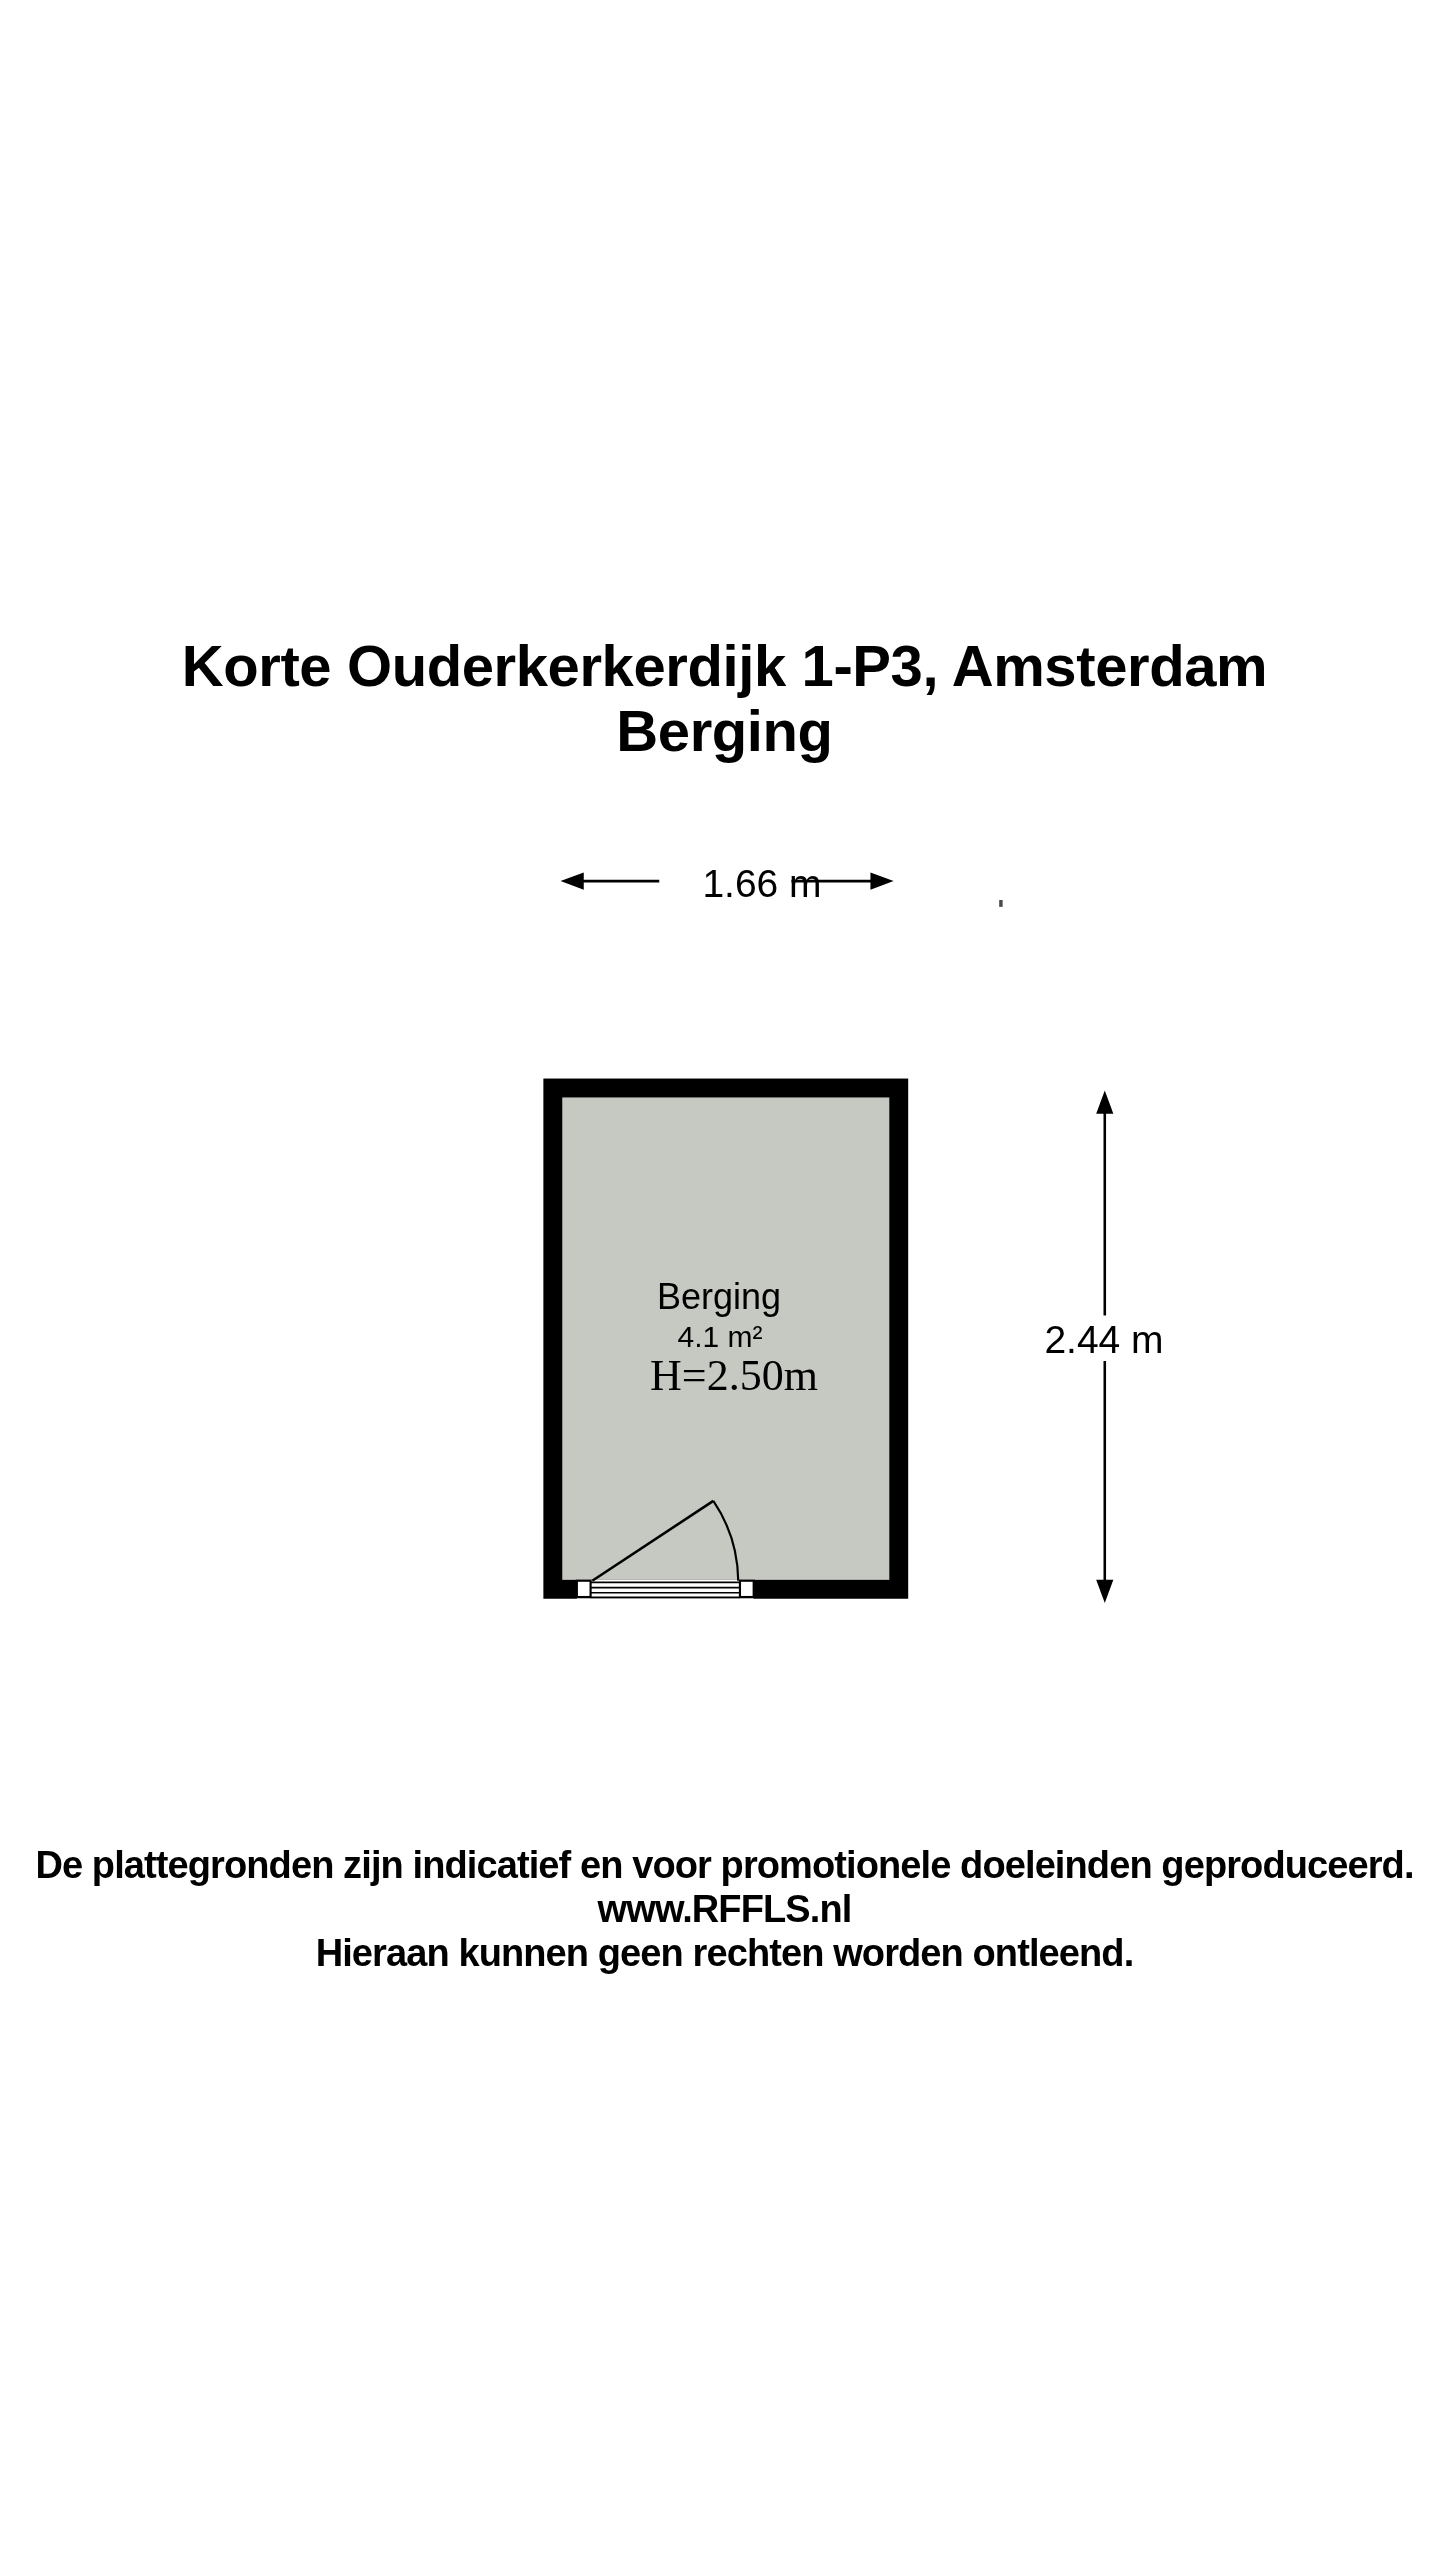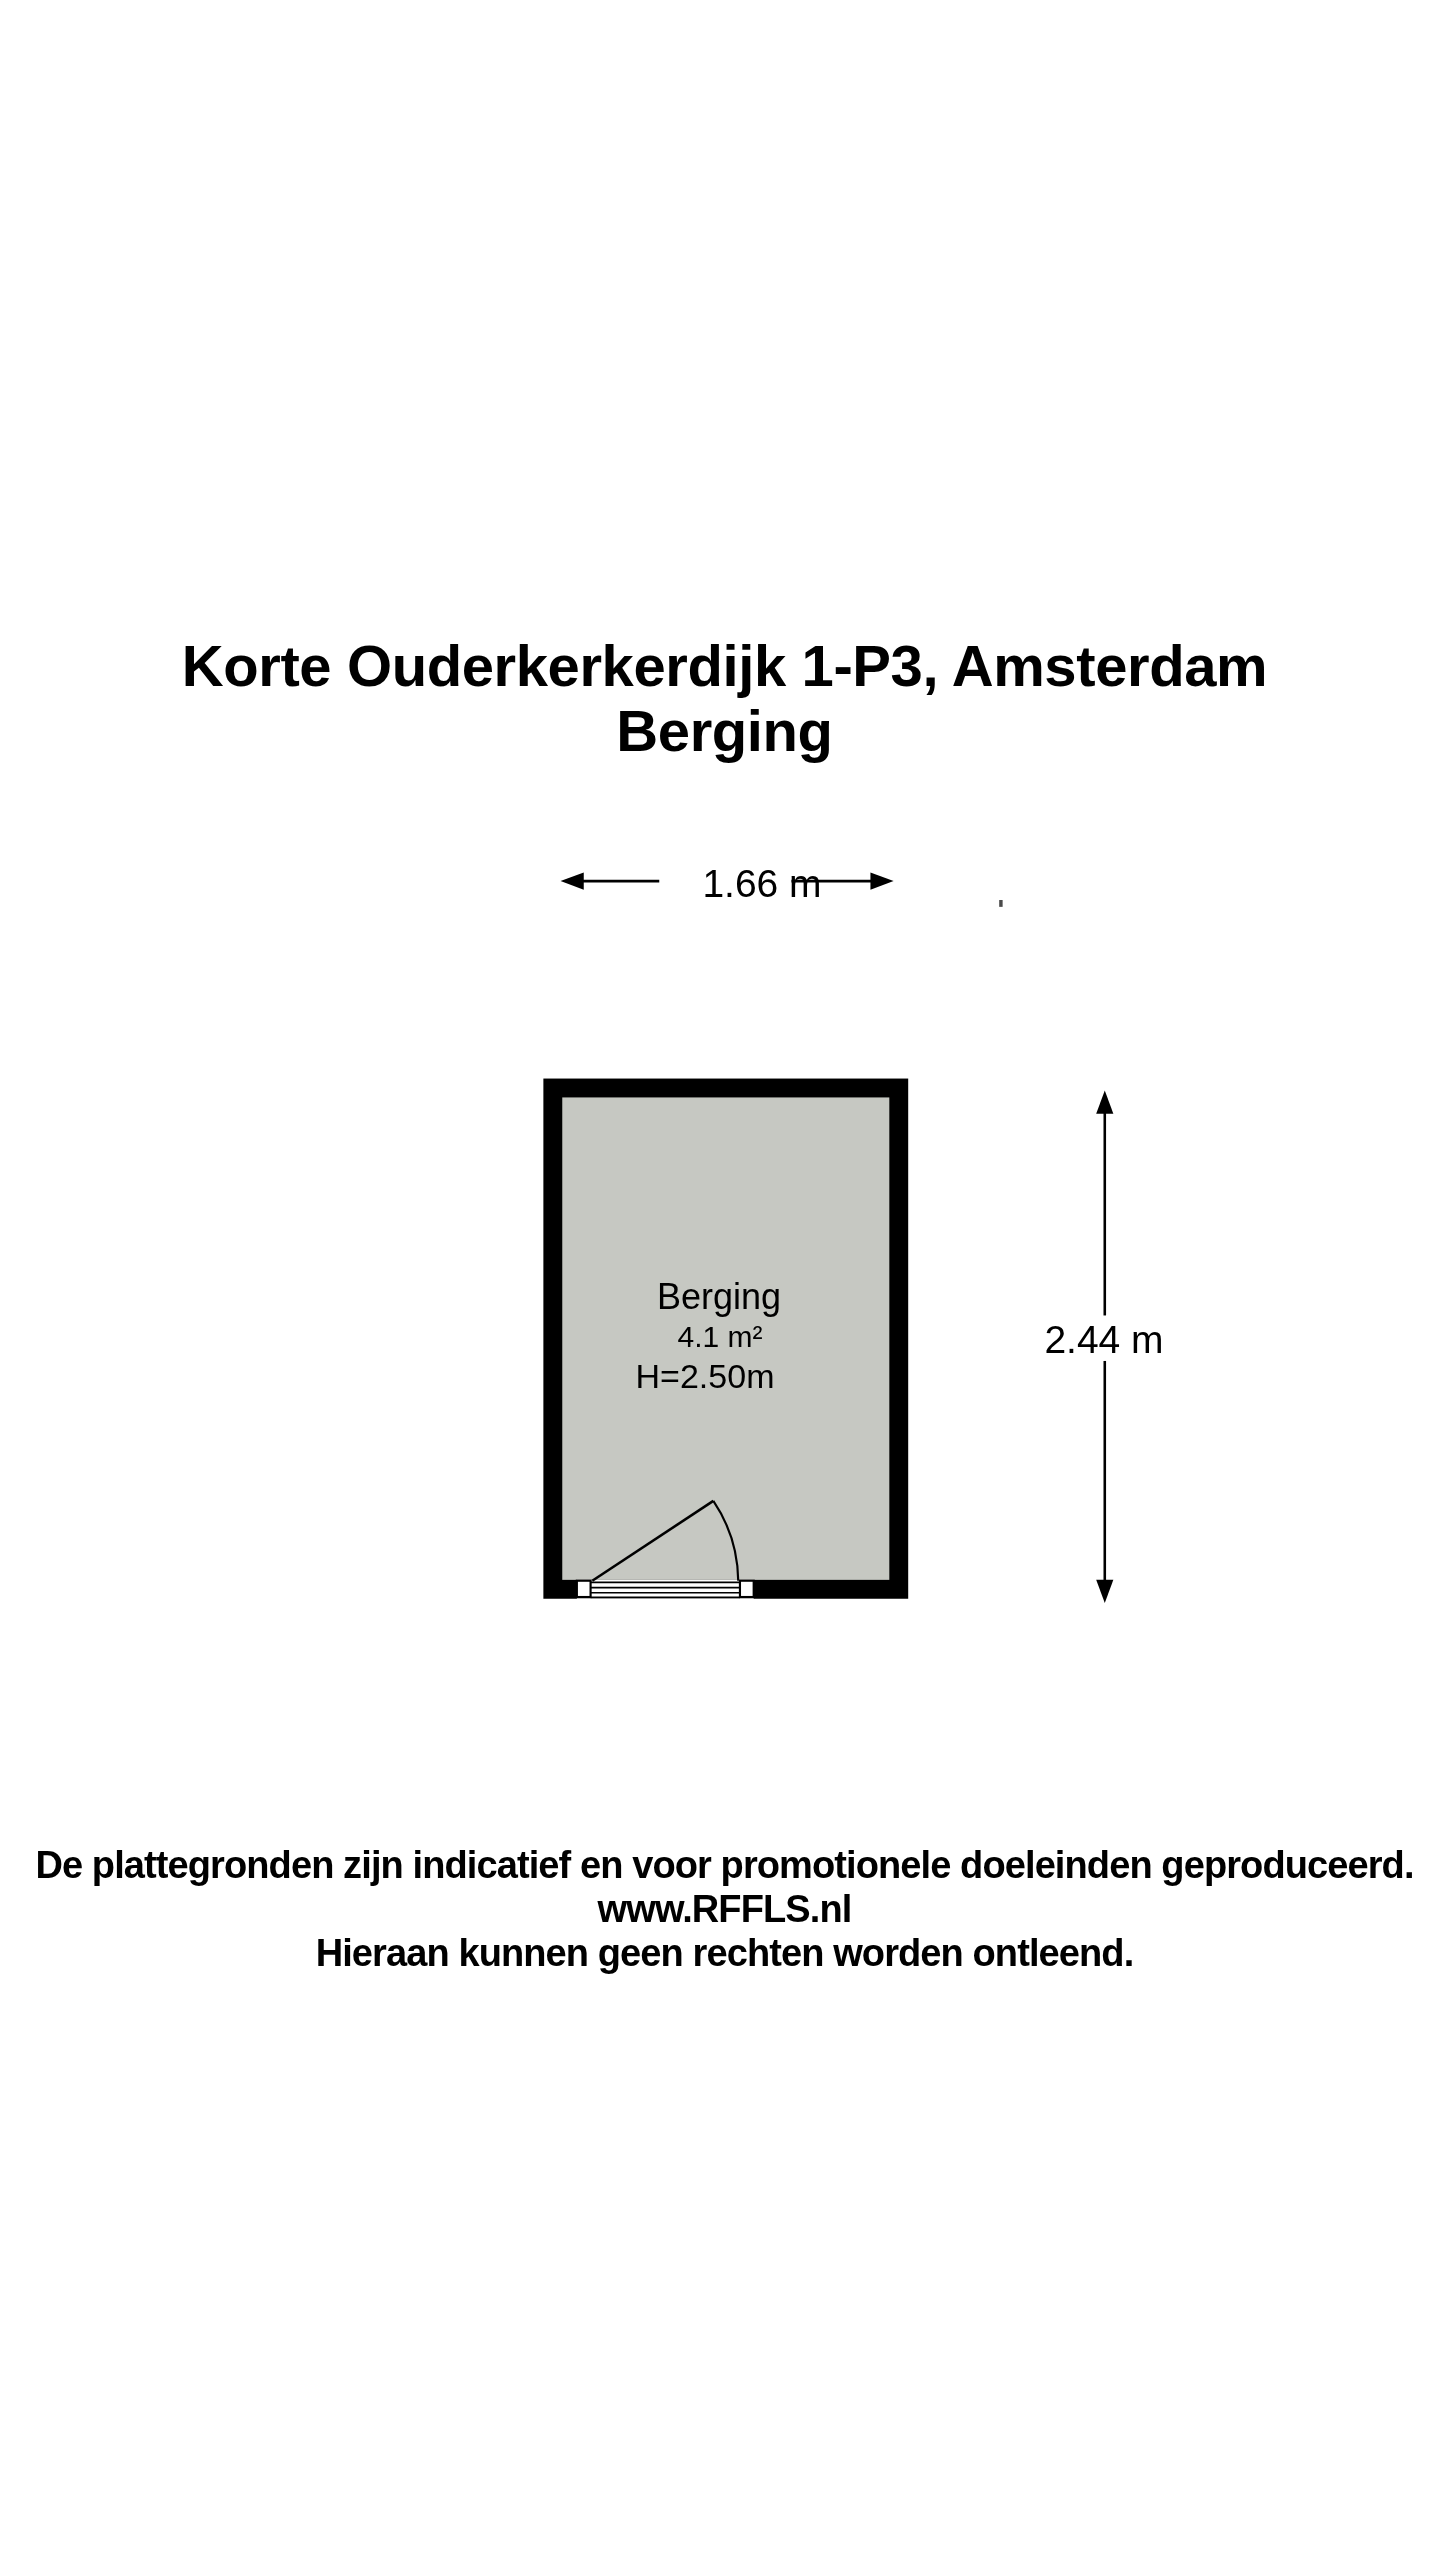--- a/index.html
+++ b/index.html
@@ -43,21 +43,21 @@
   .dim-label.horizontal { left: 762px; top: 884px; }
   .dim-label.vertical   { left: 1104px; top: 1340px; }
   .room-label {
     position: absolute;
     transform: translate(-50%, -50%);
     white-space: nowrap;
     line-height: 1;
   }
   .room-label.name { left: 719px; top: 1297px; font-size: 36px; }
   .room-label.area { left: 720px; top: 1337px; font-size: 30px; }
-  .room-label.ceil { left: 705px; top: 1376px; font-size: 34px; }
+  .room-label.ceil { left: 734px; top: 1376px; font-size: 44px; font-family: Liberation Serif, serif; }
   .footer-block {
     position: absolute;
     top: 1843px;
     left: 0;
     width: 1449px;
     text-align: center;
     font-size: 38px;
     line-height: 44px;
     letter-spacing: -0.9px;
   }

